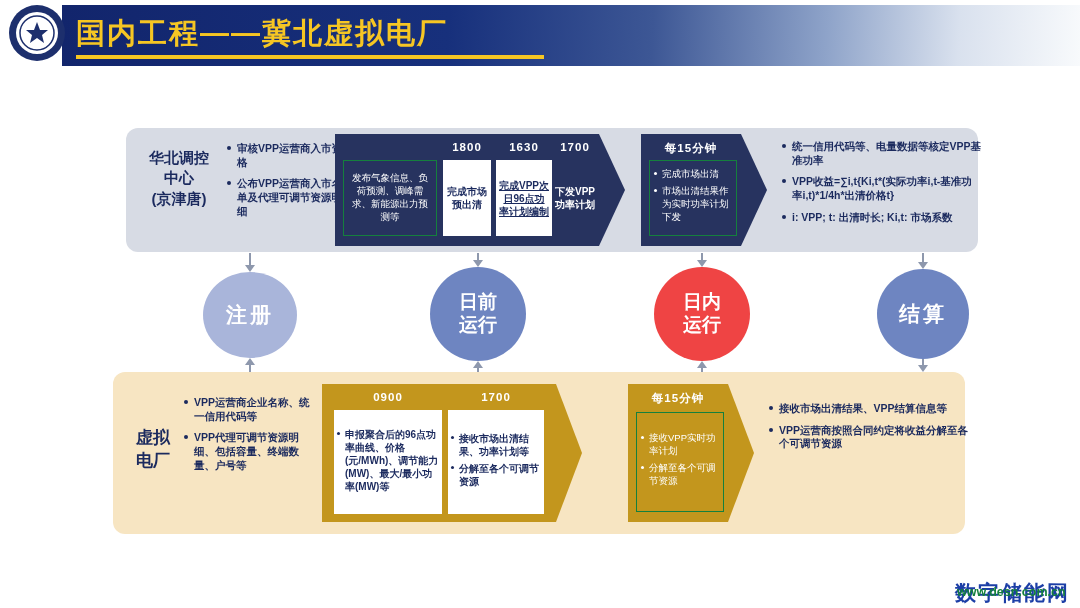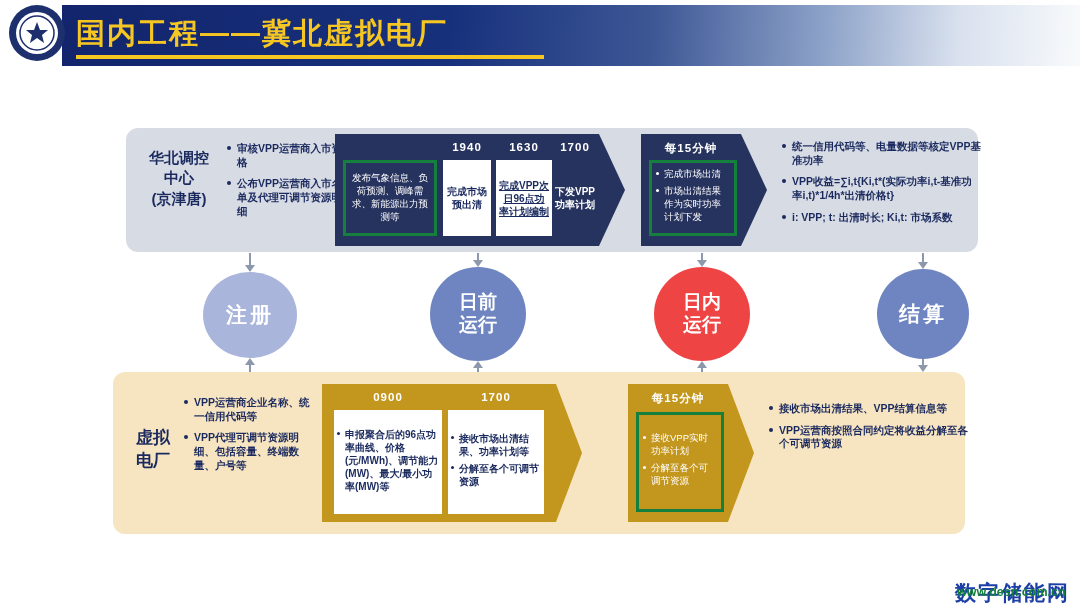--- a/index.html
+++ b/index.html
@@ -74,21 +74,21 @@
   .g-w-a { left:12px; top:26px; width:108px; height:104px; }
   .g-w-b { left:126px; top:26px; width:96px; height:104px; }
   .wbox ul { list-style:none; margin:0; padding:0; width:100%; }
   .wbox li { position:relative; padding-left:8px; text-align:left; margin-bottom:4px; }
   .wbox li::before {
     content:""; position:absolute; left:0; top:4px; width:3px; height:3px;
     border-radius:50%; background:#1b2a5e;
   }
   
   .obox {
-    position:absolute; border:3px solid #15803d; color:#ffffff; font-size:9.5px;
+    position:absolute; border:1px solid #15803d; color:#ffffff; font-size:9.5px;
     display:flex; flex-direction:column; align-items:center; justify-content:center;
     text-align:center; padding:4px; box-sizing:border-box; line-height:1.35;
   }
   .intro-box { left:8px; top:26px; width:94px; height:76px; }
   .list-box { left:8px; top:26px; width:88px; height:76px; }
   .list-box-tall { left:8px; top:28px; width:88px; height:100px; }
   .obox ul { list-style:none; margin:0; padding:0; width:100%; }
   .obox li { position:relative; padding-left:8px; text-align:left; margin-bottom:4px; }
   .obox li::before {
     content:""; position:absolute; left:0; top:4px; width:3px; height:3px;
@@ -164,21 +164,21 @@
 中心
 (京津唐)</div>
 
     <ul class="nav-bullets tl-bullets">
       <li>审核VPP运营商入市资格</li>
       <li>公布VPP运营商入市名单及代理可调节资源明细</li>
     </ul>
 
     <div class="chev navy top-flow1">
       <div class="obox intro-box">发布气象信息、负荷预测、调峰需求、新能源出力预测等</div>
-      <div class="time t-a">1940</div>
+      <div class="time t-a">1800</div>
       <div class="time t-b">1630</div>
       <div class="time t-c">1700</div>
       <div class="wbox w-a">完成市场预出清</div>
       <div class="wbox w-b">完成VPP次日96点功率计划编制</div>
       <div class="tiptext">下发VPP功率计划</div>
     </div>
 
     <div class="chev navy top-flow2">
       <div class="time t-full">每15分钟</div>
       <div class="obox list-box">

